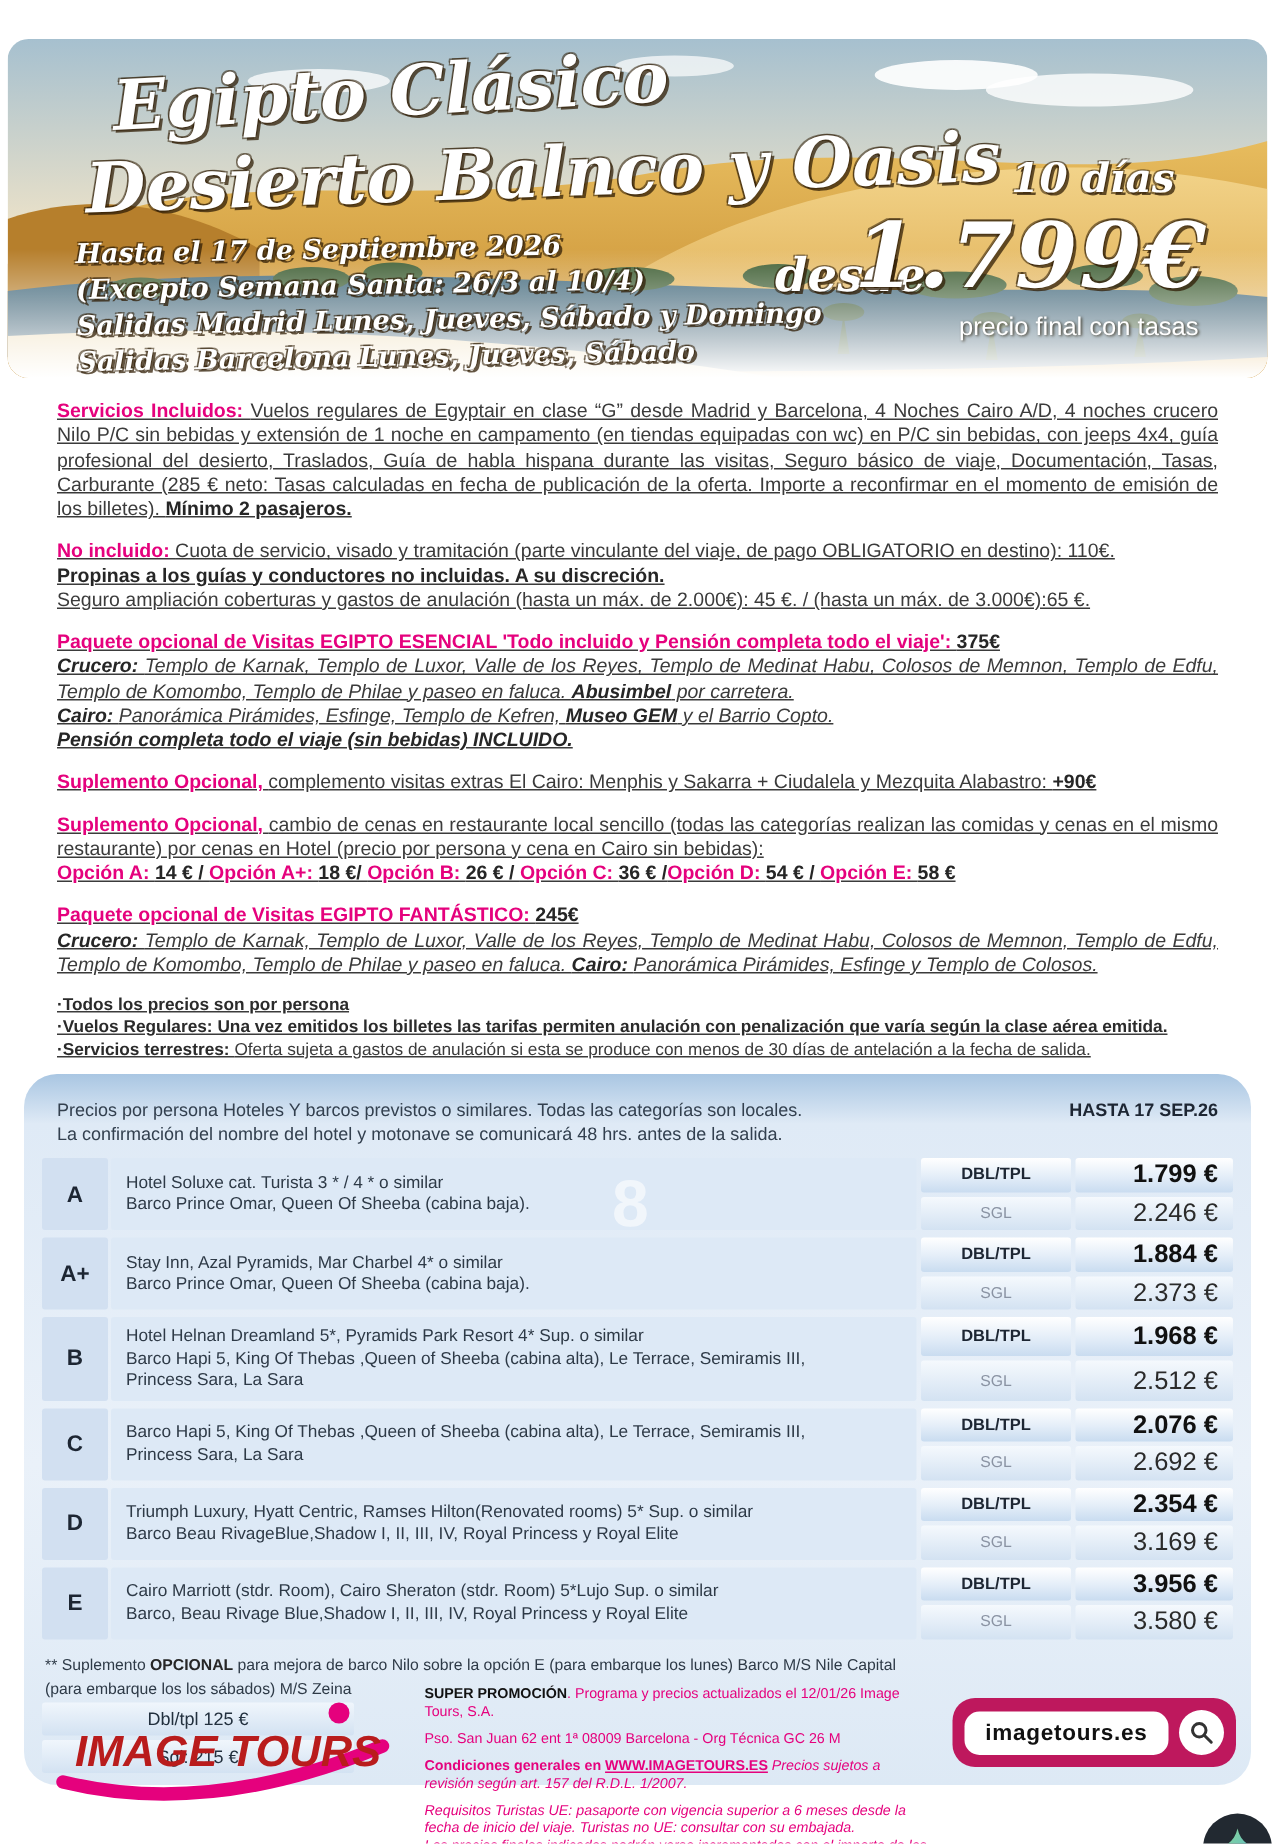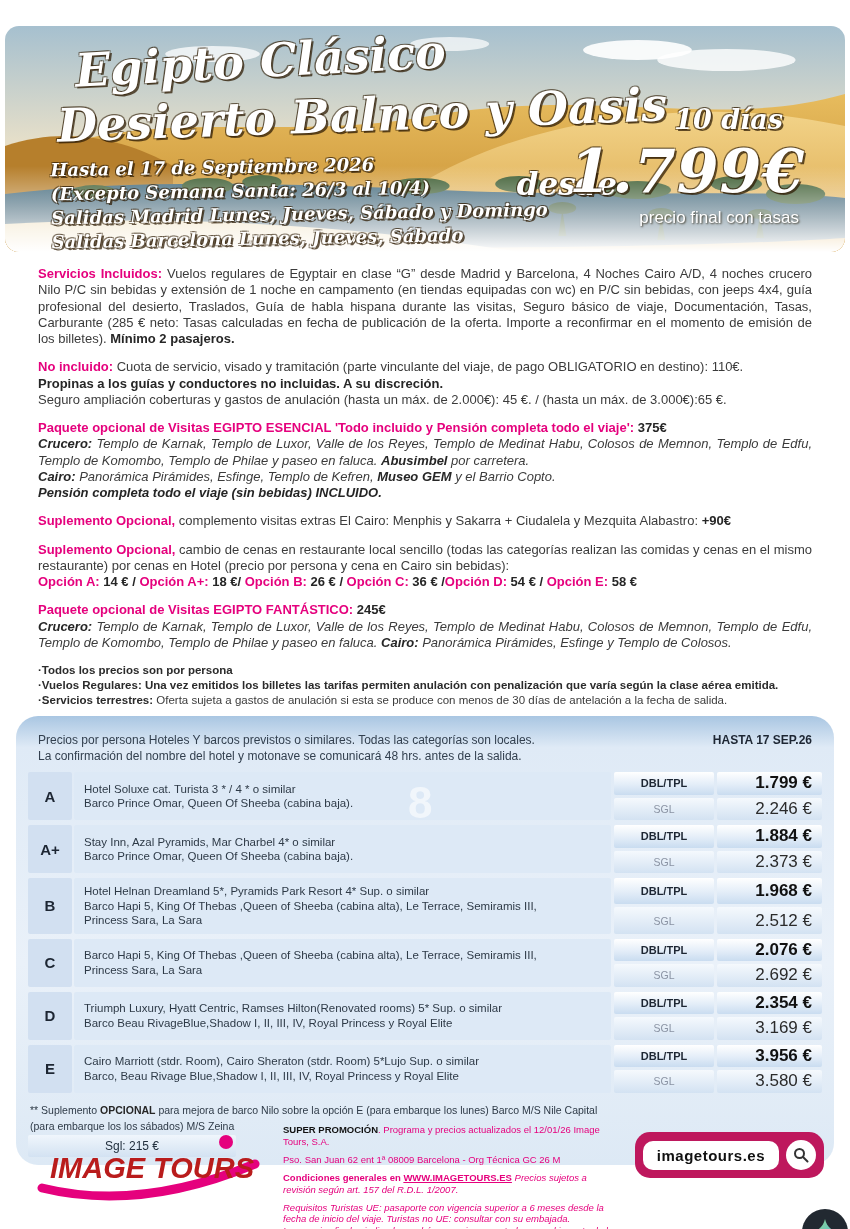--- a/index.html
+++ b/index.html
@@ -16,21 +16,21 @@
   .title1 { left:70px; top:8px;  font-size:46px; transform:rotate(-3deg); }
   .title2 { left:52px; top:62px; font-size:46px; transform:rotate(-2deg); white-space:nowrap; }
   .subs  { left:46px; top:128px; font-size:18px; line-height:24px; transform:rotate(-1deg); }
   .duration { right:62px; top:78px; font-size:27px; }
   .desde { right:228px; top:140px; font-size:31px; }
   .bigprice { right:40px; top:110px; font-size:60px; letter-spacing:1px; }
   .pricenote { right:46px; top:182px; font-size:17px; font-weight:normal; font-family:"Liberation Sans",sans-serif;
     text-shadow:1px 1px 2px rgba(40,30,10,.8); }
 
   
-  .content { padding:14px 38px 0; font-size:13px; line-height:1.25; text-align:justify; }
+  .content { padding:14px 38px 0; font-size:13px; line-height:1.25; text-align:justify;text-decoration:underline; }
   .sec { margin-bottom:12px; }
   .mag { color:#e5017d; font-weight:bold; }
   .b { font-weight:bold; color:#262626; }
   .bi { font-weight:bold; font-style:italic; color:#262626; }
   .it { font-style:italic; }
   .smallnotes { font-size:11.5px; line-height:1.3; text-align:left; margin-bottom:0; }
   .smallnotes .b{ color:#2b2b2b; }
 
   
   .panel { position:relative; margin:8px 16px 0; border-radius:22px; padding:10px 12px 8px;
@@ -311,20 +311,21 @@
           </div>
       </div>
     </div>
 
     <div class="noterow">
       <div class="notetext">
         <span>** Suplemento </span><span class="b">OPCIONAL</span><span> para mejora de barco Nilo sobre la opción E (para embarque los lunes) Barco M/S Nile Capital</span><br>
         <span>(para embarque los  los sábados) M/S Zeina</span>
       </div>
       <div class="extras">
+        <div class="extra">Dbl/tpl 125 €</div>
         <div class="extra">Sgl: 215 €</div>
       </div>
     </div>
   </div>
 
   <div class="footer">
     <div class="logo">
       <svg width="235" height="90">
         <path d="M12,62 Q110,86 225,38" stroke="#e5017d" stroke-width="9" fill="none" stroke-linecap="round"></path>
         <circle cx="196" cy="16" r="7" fill="#e5017d"></circle>

